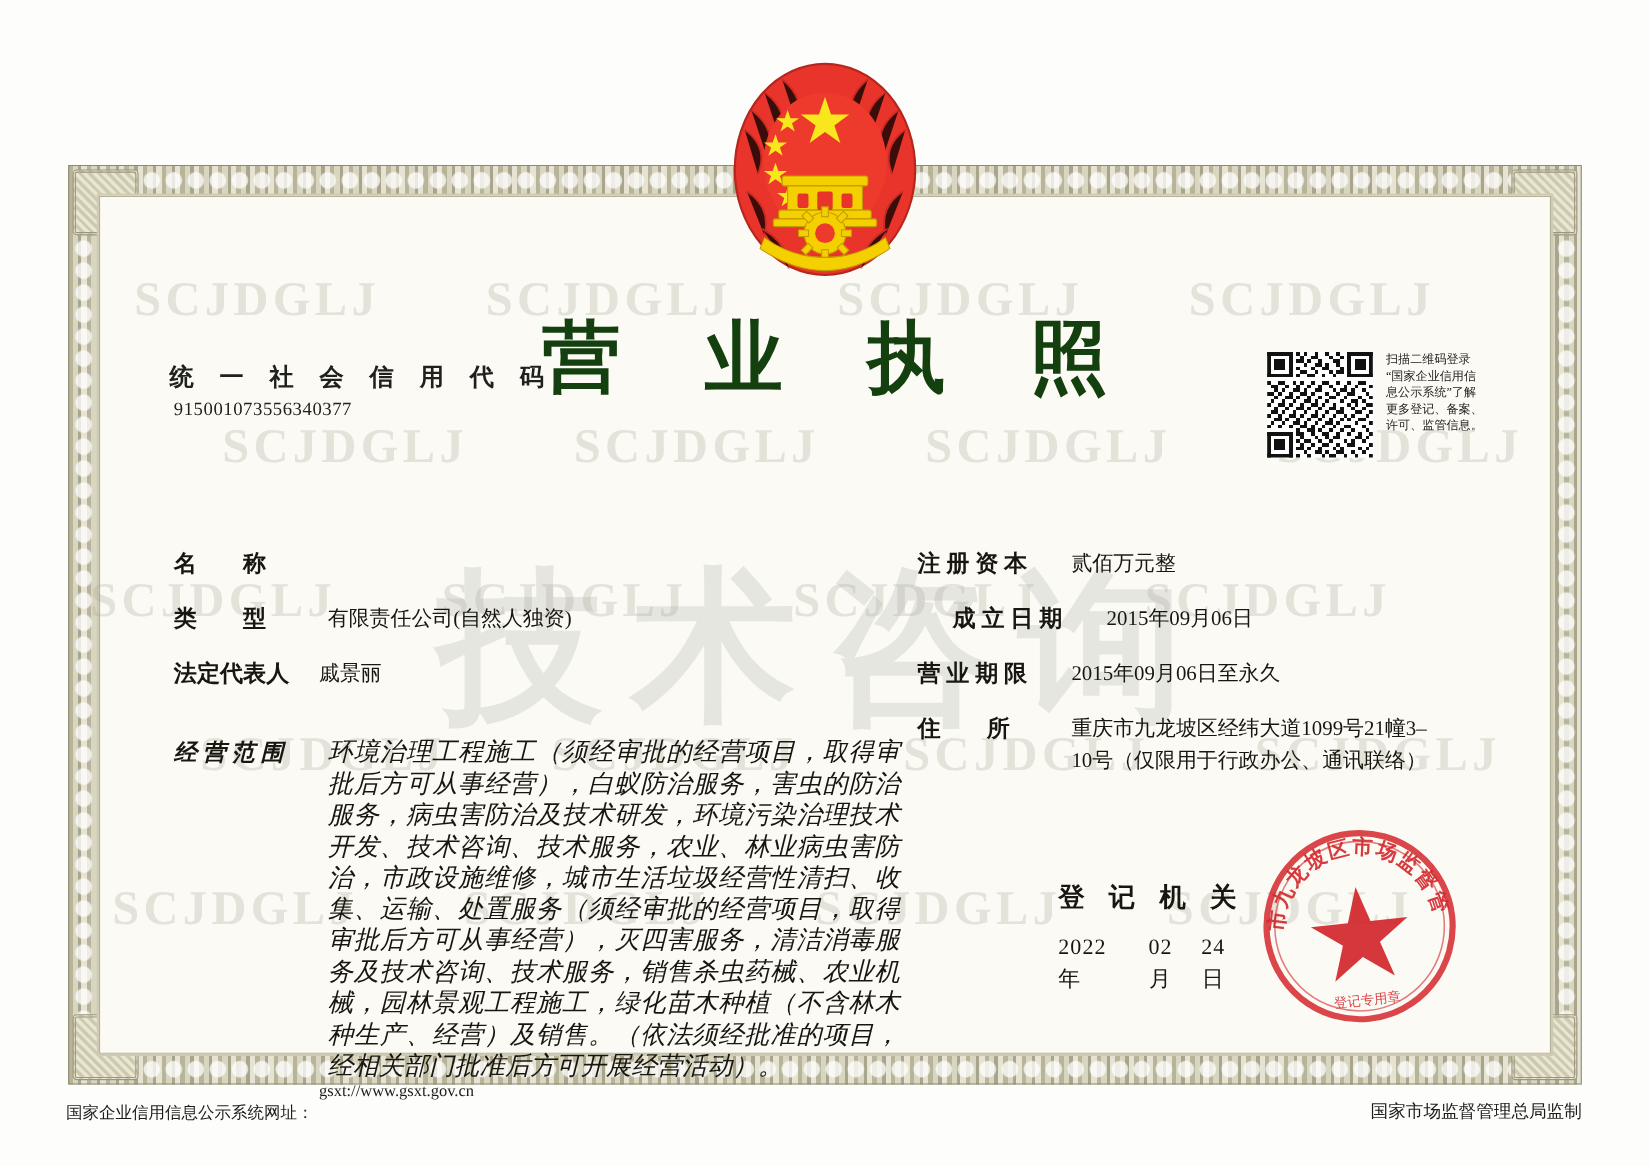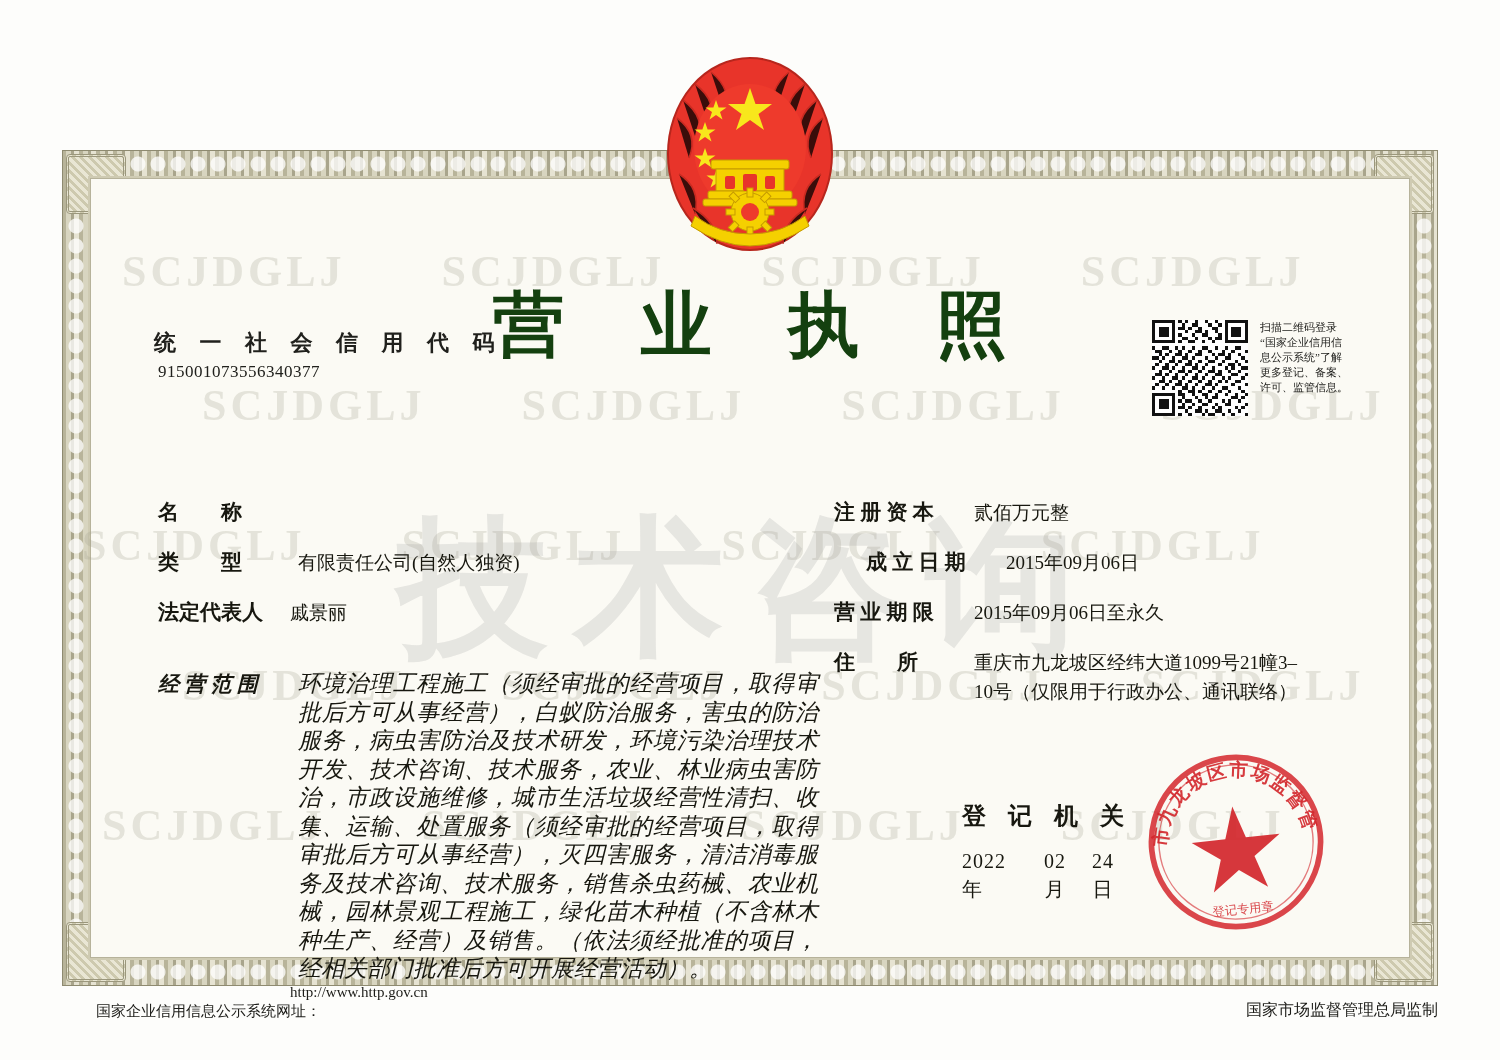--- a/index.html
+++ b/index.html
@@ -265,21 +265,20 @@
   }
 
   
   .footer-left {
     position: absolute;
     left: 60px;
     top: 1002px;
     font-size: 15px;
     color: #1b1b17;
     font-family: "Liberation Serif", serif;
-    margin-left: 36px;
   }
   .footer-url {
     position: absolute;
     left: 290px;
     top: 984px;
     font-size: 15px;
     color: #1b1b17;
     font-family: "Liberation Serif", serif;
   }
   .footer-right {
@@ -671,16 +670,16 @@
       </g>
       <circle cx="91" cy="164" r="9" fill="#ee3a2c" stroke="none"></circle>
     </g>
 
     <g fill="#f5d000" stroke="#c59a00" stroke-width="1">
       <path d="M36 168 Q60 186 91 186 Q122 186 146 168 L150 178 Q120 198 91 198 Q62 198 32 178 Z"></path>
     </g>
   </svg>
 
   <div class="footer-left">国家企业信用信息公示系统网址：</div>
-  <div class="footer-url">http://www.http.gov.cn</div>
+  <div class="footer-url">gsxt://www.gsxt.gov.cn</div>
   <div class="footer-right">国家市场监督管理总局监制</div>
 
 </div>
 
 </body></html>

